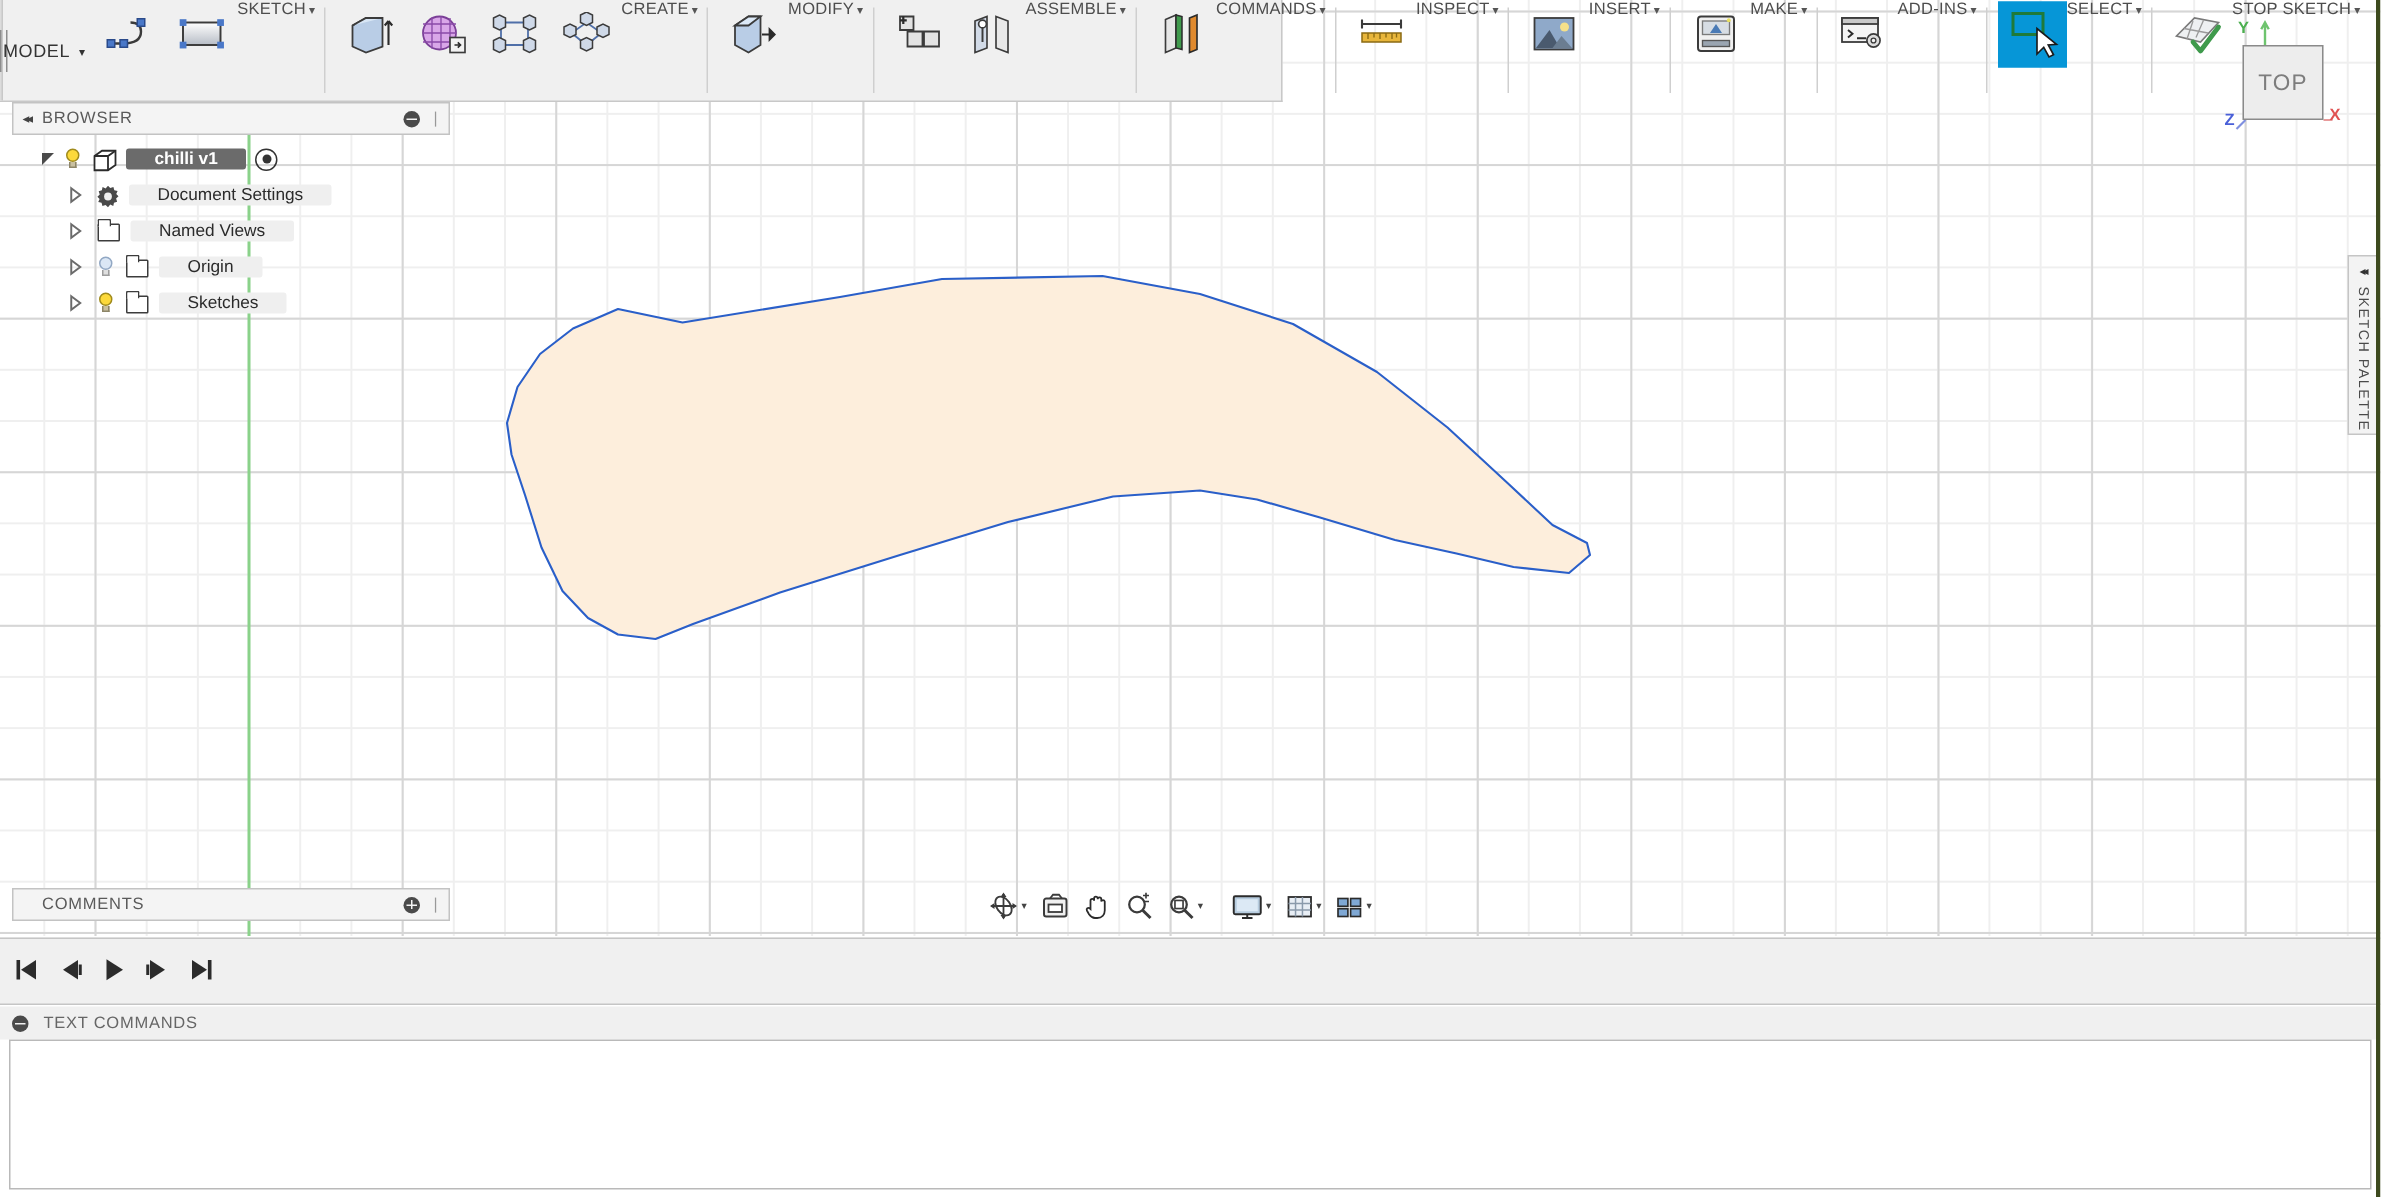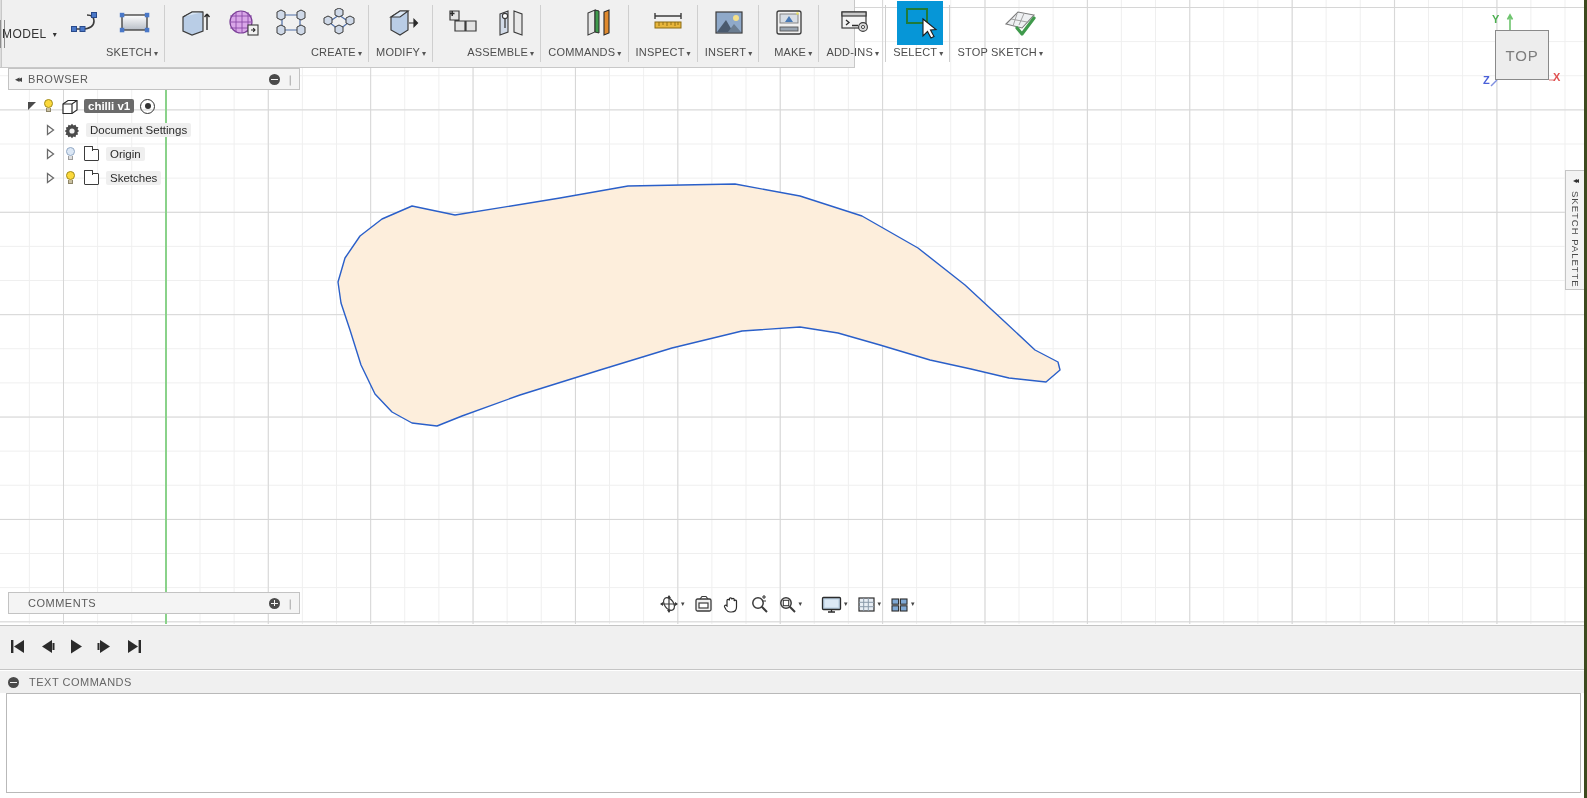--- a/index.html
+++ b/index.html
@@ -43,21 +43,21 @@
   }
   .grip {
     width: 24px; background: #dcdcdc; border-right: 1px solid #c8c8c8;
     display: flex; align-items: center; justify-content: center;
   }
   .grip i {
     display: block; width: 1px; height: 28px; background: #8d8d8d;
     box-shadow: 4px 0 0 #8d8d8d;
   }
   .tb-group {
-    display: flex; flex-direction: column; align-items: flex-end;
+    display: flex; flex-direction: row; align-items: flex-start;
     justify-content: flex-start; position: relative;
     padding: 0 7px;
   }
   .tb-group.sep::after {
     content: ""; position: absolute; right: 0; top: 5px; bottom: 5px;
     width: 1px; background: #cfcfcf;
   }
   .tb-icons { display: flex; align-items: center; height: 46px; gap: 2px; }
   .tb-btn {
     width: 46px; height: 44px; display: flex; align-items: center;
@@ -128,21 +128,21 @@
   .folder {
     width: 15px; height: 12px; border: 1.4px solid #3c3c3c; border-radius: 1px;
     position: relative; background: #fff;
   }
   .folder::before {
     content: ""; position: absolute; left: -1.4px; top: -4px; width: 7px;
     height: 4px; border: 1.4px solid #3c3c3c; border-bottom: 0;
     border-radius: 1px 1px 0 0; background: #fff;
   }
   .gear-ic { width: 15px; height: 15px; }
-  .tname { margin-left: 7px; padding: 1px 4px; border-radius: 2px; }
+  .tname { margin-left: 7px; padding: 1px 19px; border-radius: 2px; }
   .tnode.selected .tname { background: #6b6b6b; color: #fff; font-weight: bold; }
   .tnode .hov { background: #efefef; }
   .eye {
     width: 15px; height: 15px; border-radius: 50%; border: 1.6px solid #333;
     margin-left: 6px; display: flex; align-items: center; justify-content: center;
     cursor: pointer;
   }
   .eye::after { content: ""; width: 6px; height: 6px; border-radius: 50%; background: #333; }
 
   
@@ -494,20 +494,29 @@
       </span>
       <span class="gear-ic" style="margin-left:4px">
         <svg width="16" height="16" viewBox="0 0 16 16">
           <path d="M8 .8 l1.5 1.6 2.1-.7 .6 2.1 2.2 .5-.9 2 1.5 1.6-1.6 1.5 .7 2.1-2.1 .6-.5 2.2-2-.9L8 15.2 6.4 13.6l-2.1 .7-.6-2.1-2.2-.5 .9-2L.9 8.1 2.5 6.6 1.8 4.5l2.1-.6 .5-2.2 2 .9z" fill="#4a4a4a"></path>
           <circle cx="8" cy="8" r="2.6" fill="#f0f0f0"></circle>
         </svg>
       </span>
       <span class="tname hov">Document Settings</span>
     </div>
 
+    <div class="tnode" style="padding-left:32px">
+      <span class="tw">
+        <svg width="12" height="12" viewBox="0 0 12 12">
+            <path d="M3.5 1.5 L9.5 6 L3.5 10.5 Z" fill="none" stroke="#6b6b6b" stroke-width="1.3"></path>
+          </svg>
+      </span>
+      <span class="folder" style="margin-left:5px;margin-top:2px"></span>
+      <span class="tname hov">Named Views</span>
+    </div>
 
     <div class="tnode" style="padding-left:32px">
       <span class="tw">
         <svg width="12" height="12" viewBox="0 0 12 12">
             <path d="M3.5 1.5 L9.5 6 L3.5 10.5 Z" fill="none" stroke="#6b6b6b" stroke-width="1.3"></path>
           </svg>
       </span>
       <span class="bulb off" style="margin-left:4px">
           <span class="glass"></span>
           <span class="base"></span>

